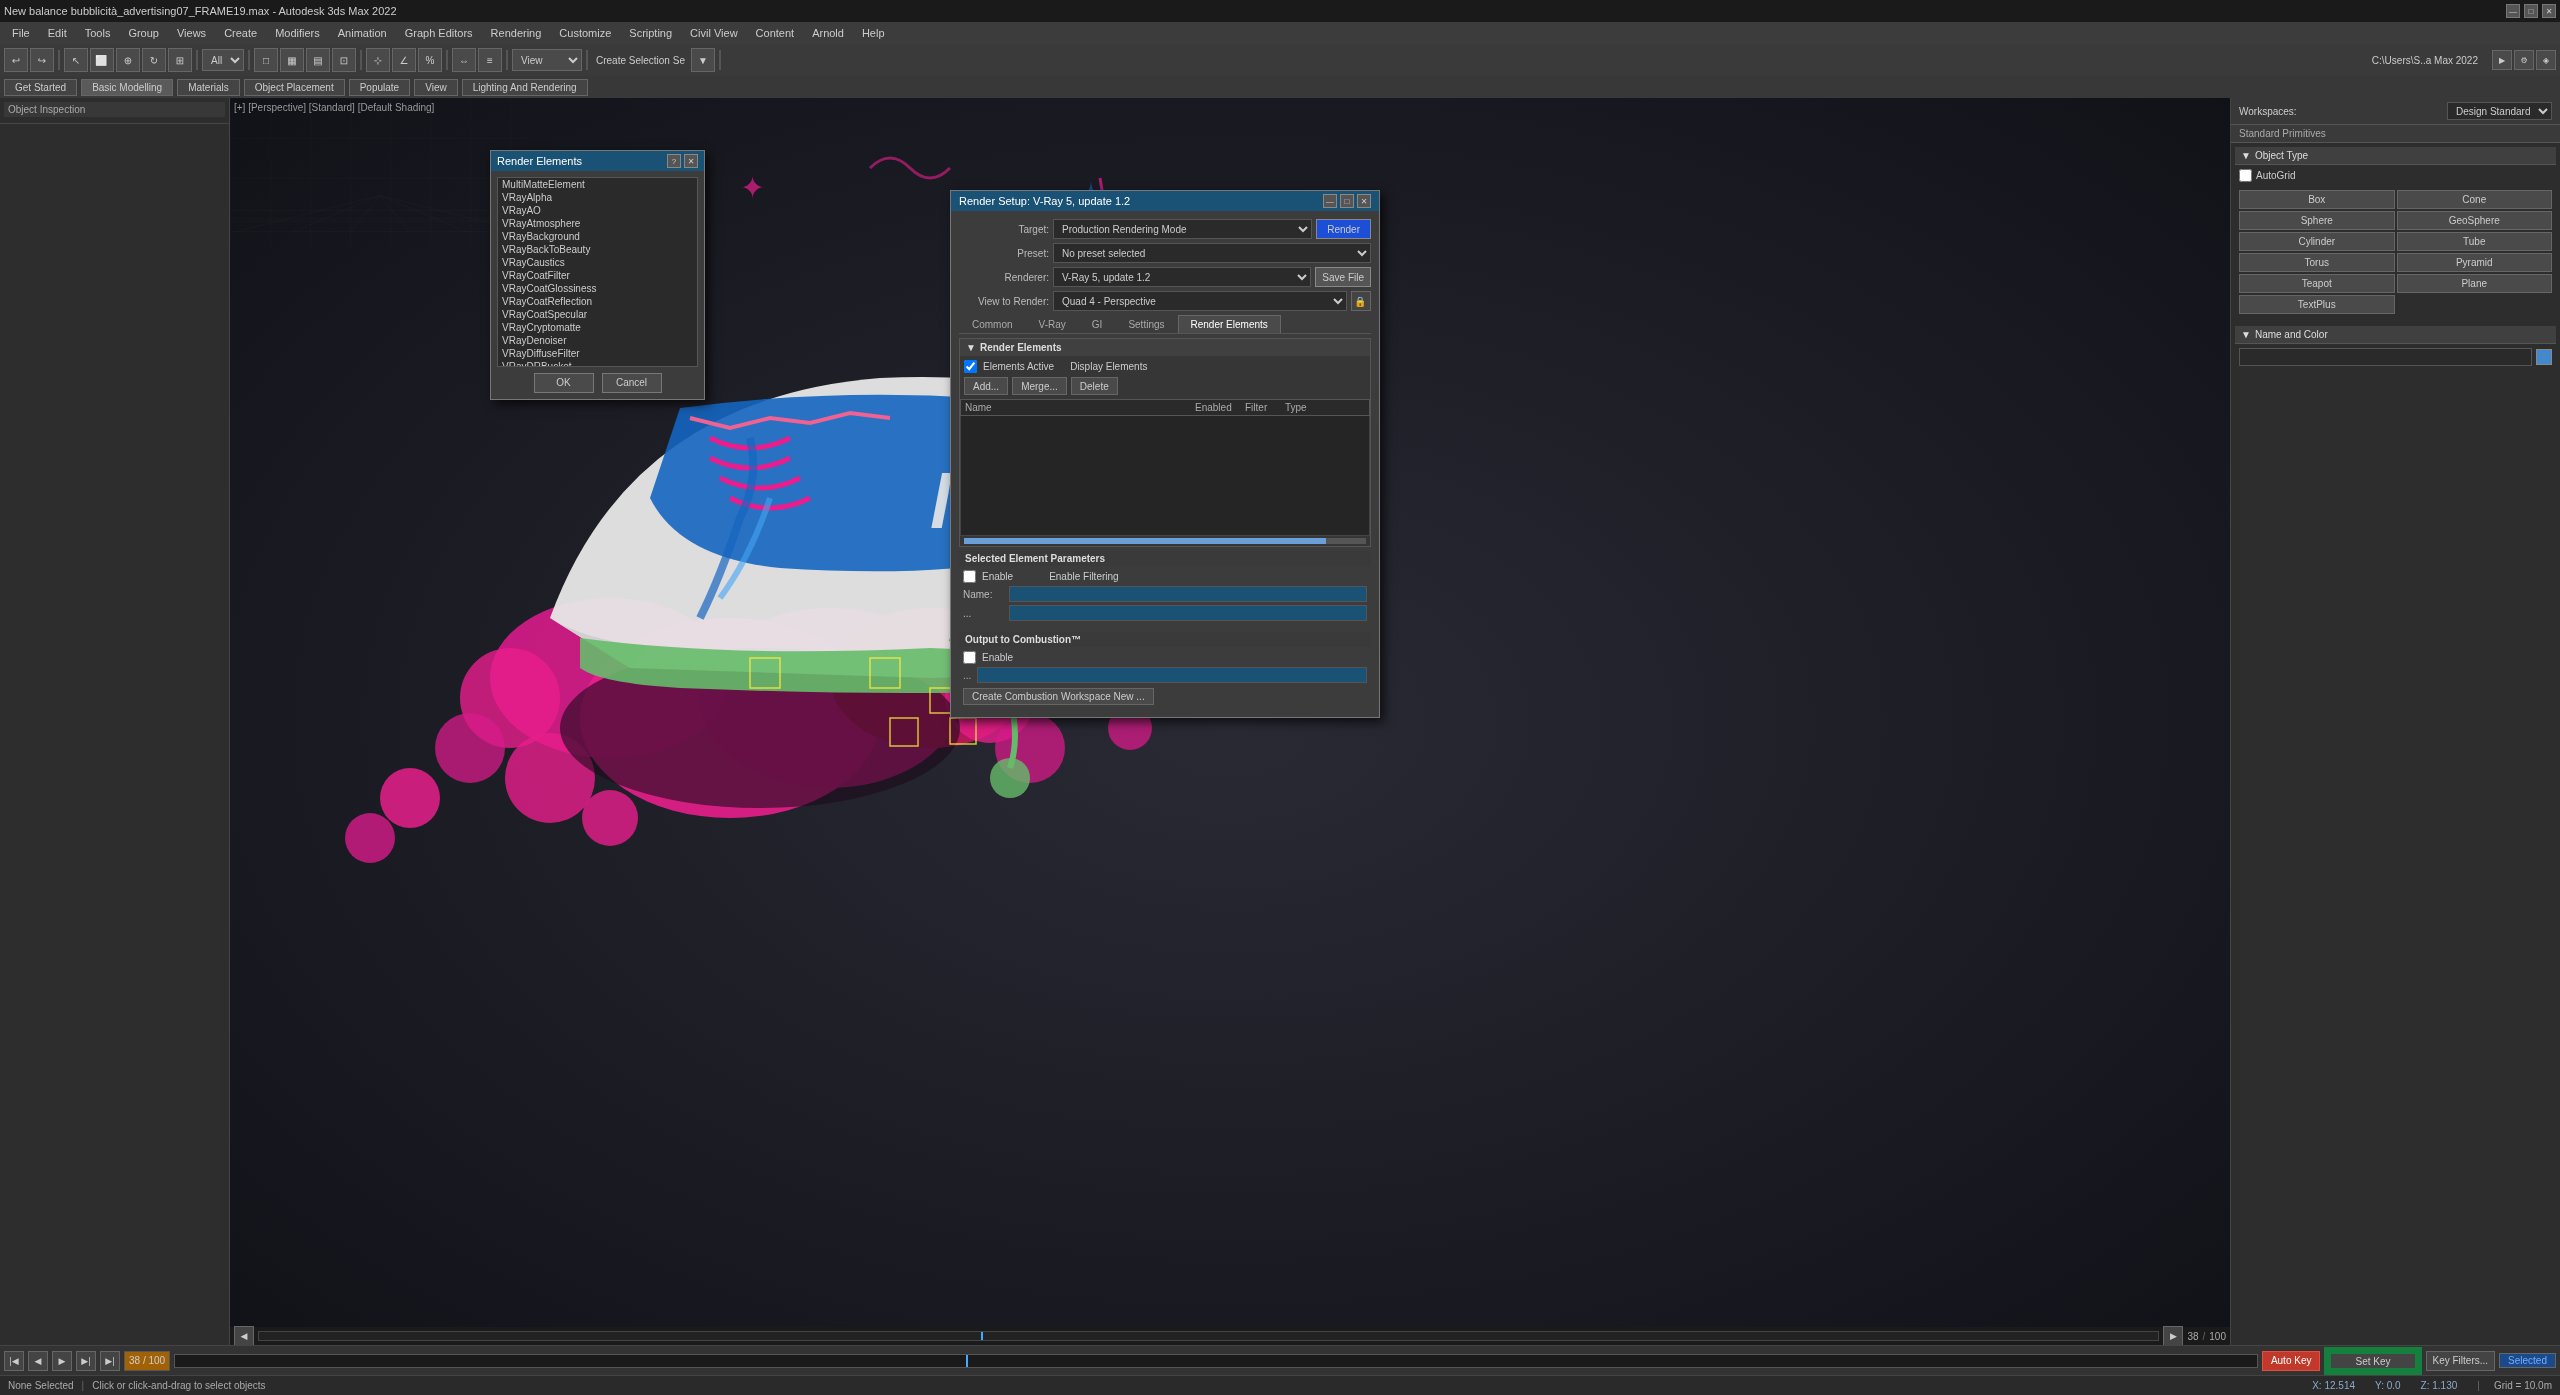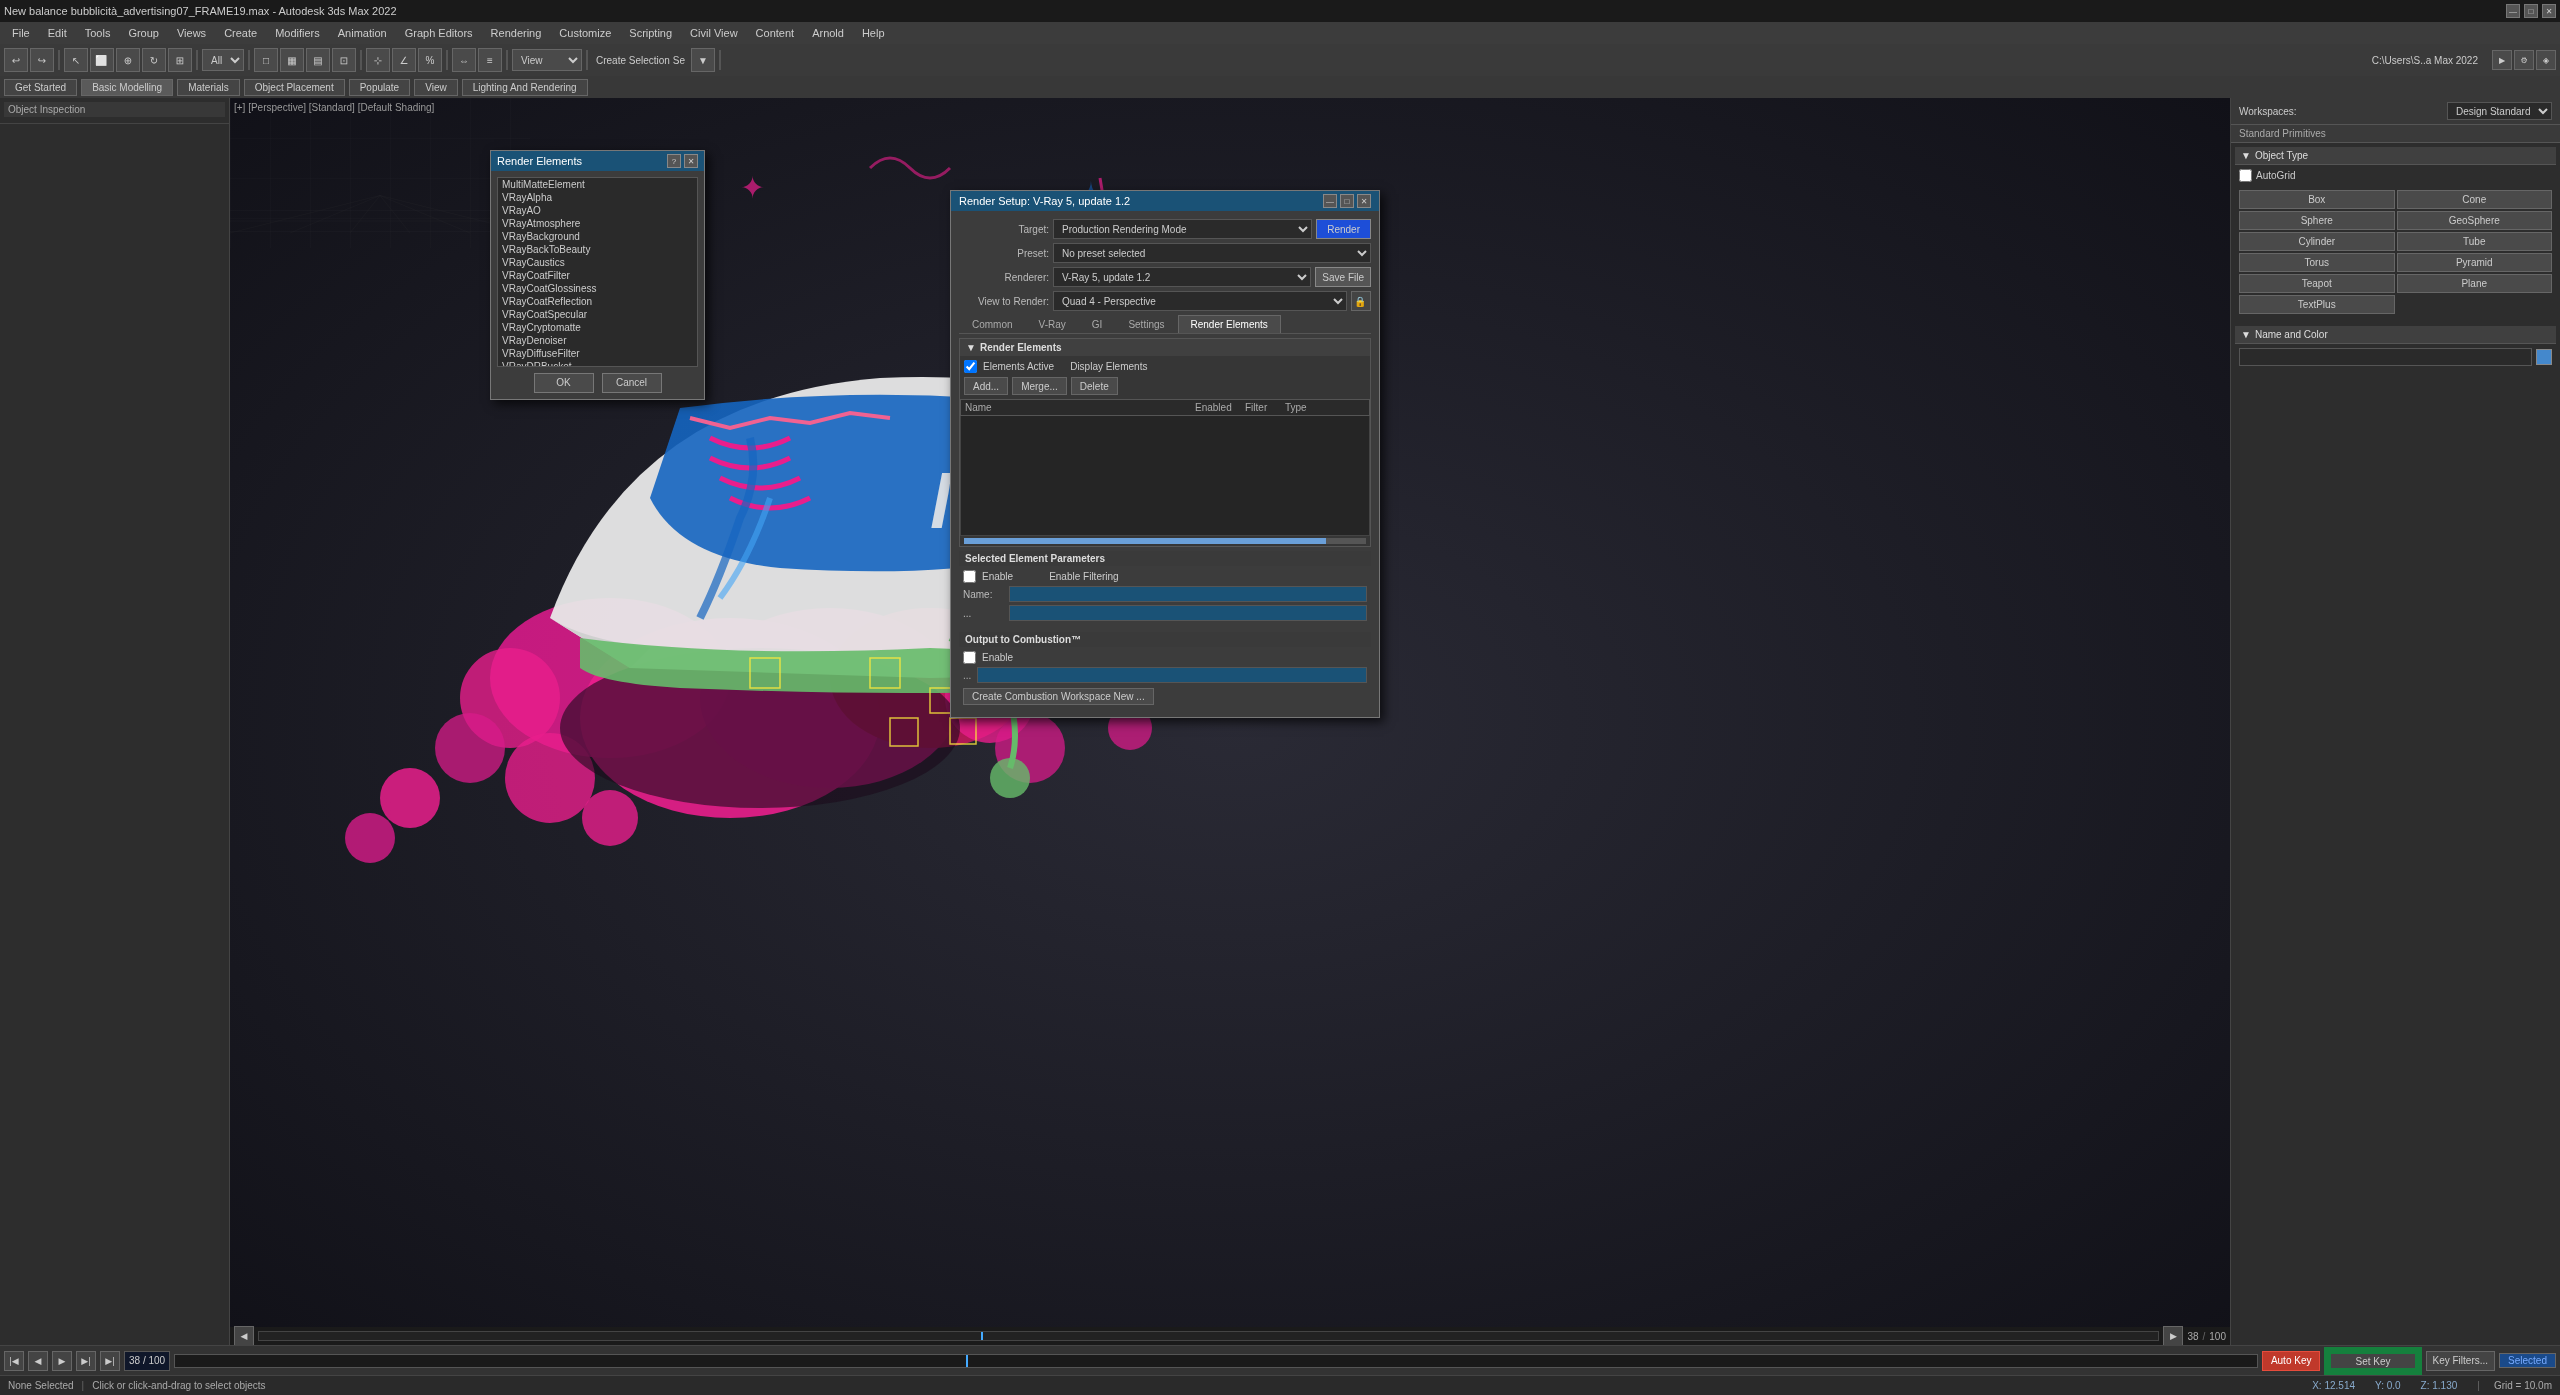--- a/index.html
+++ b/index.html
@@ -605,21 +605,21 @@
       top: 0;
       left: 38%;
       width: 2px;
       height: 100%;
       background: #4af;
     }
     .timeline-counter {
       font-size: 10px;
       color: #ccc;
       padding: 0 4px;
-      background: #0f172a;
+      background: #a16207;
       border: 1px solid #555;
       height: 20px;
       line-height: 18px;
     }
 
     
     .grid-svg {
       position: absolute;
       bottom: 0;
       left: 0;

